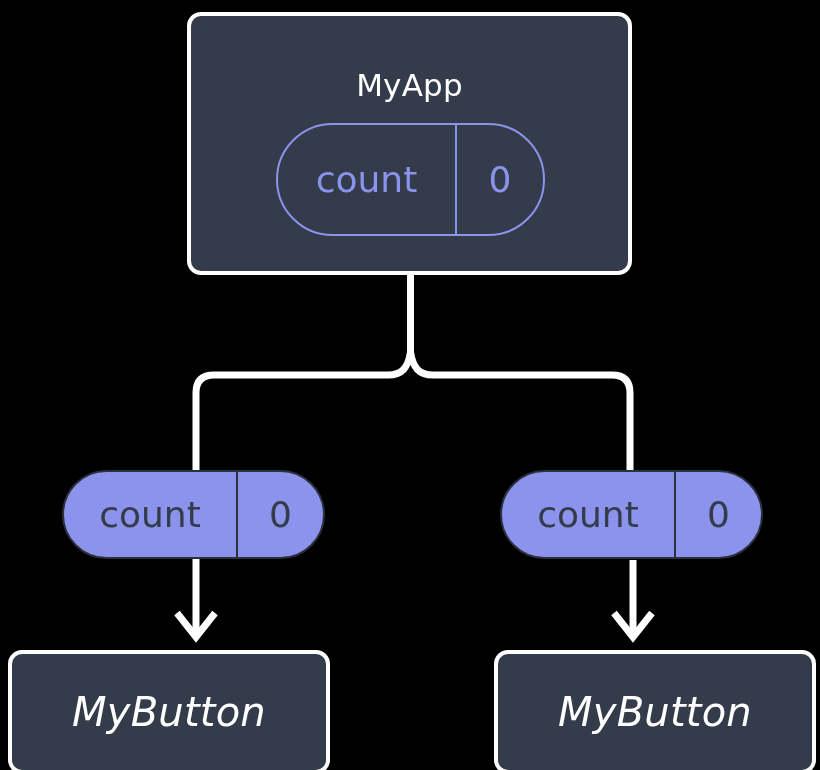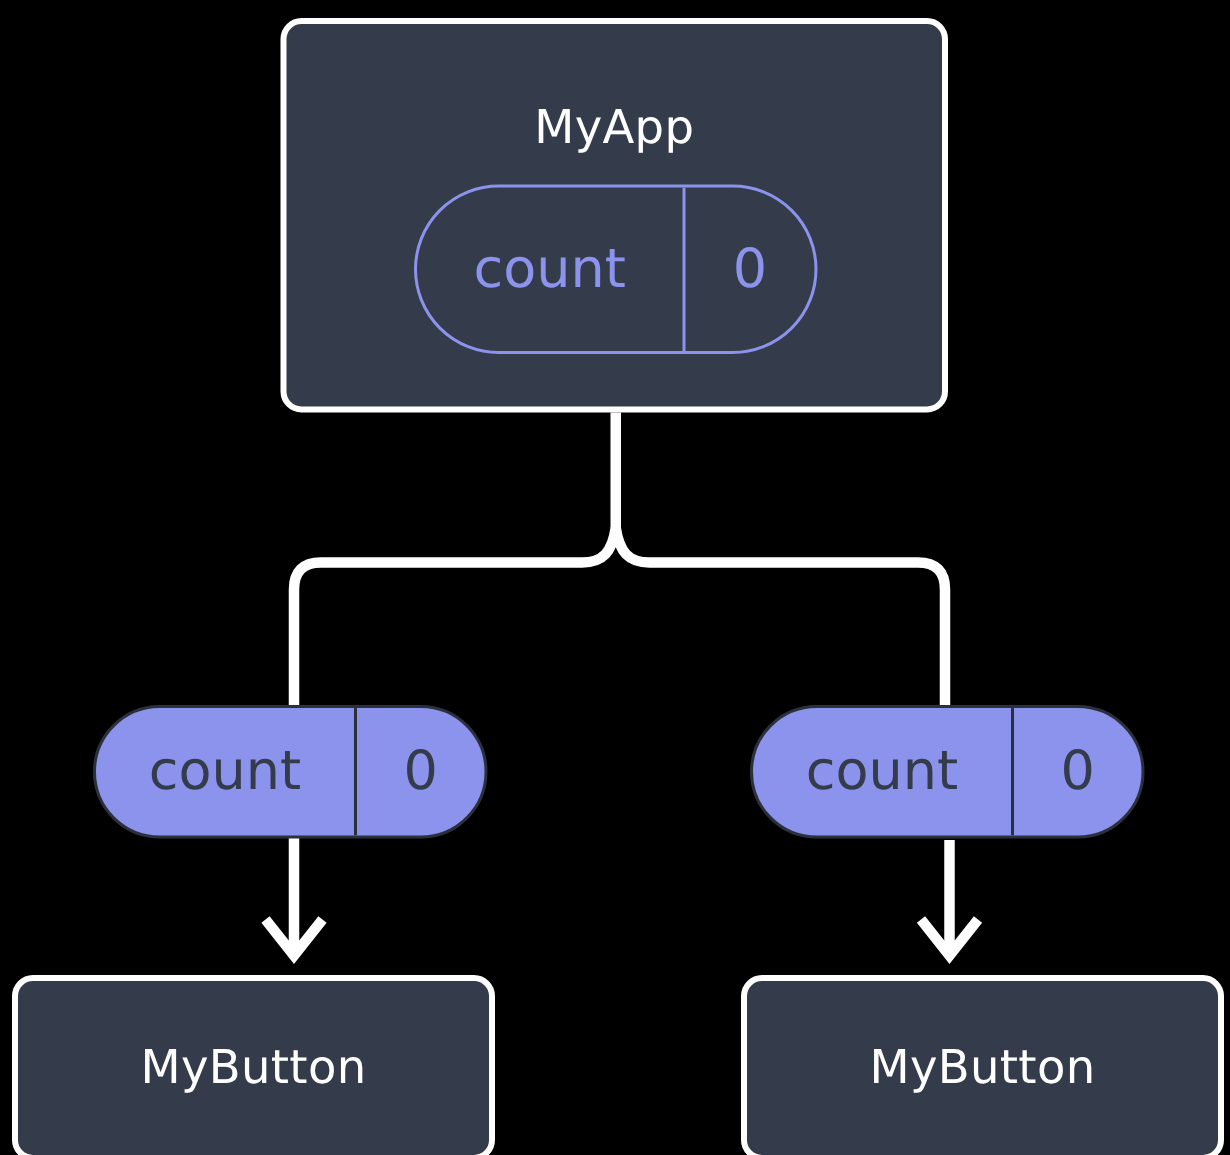--- a/index.html
+++ b/index.html
@@ -67,21 +67,22 @@
     left: 8px;
     top: 650px;
     width: 322px;
   }
   #leaf-component-right {
     left: 494px;
     top: 650px;
     width: 322px;
   }
   .leaf-box .component-title {
-    font-size: 31px;
+    font-size: 40px;
+    font-style: italic;
   }
 
   
   .state-pill {
     position: absolute;
     box-sizing: border-box;
     display: flex;
     align-items: stretch;
     border-radius: 999px;
     overflow: hidden;

